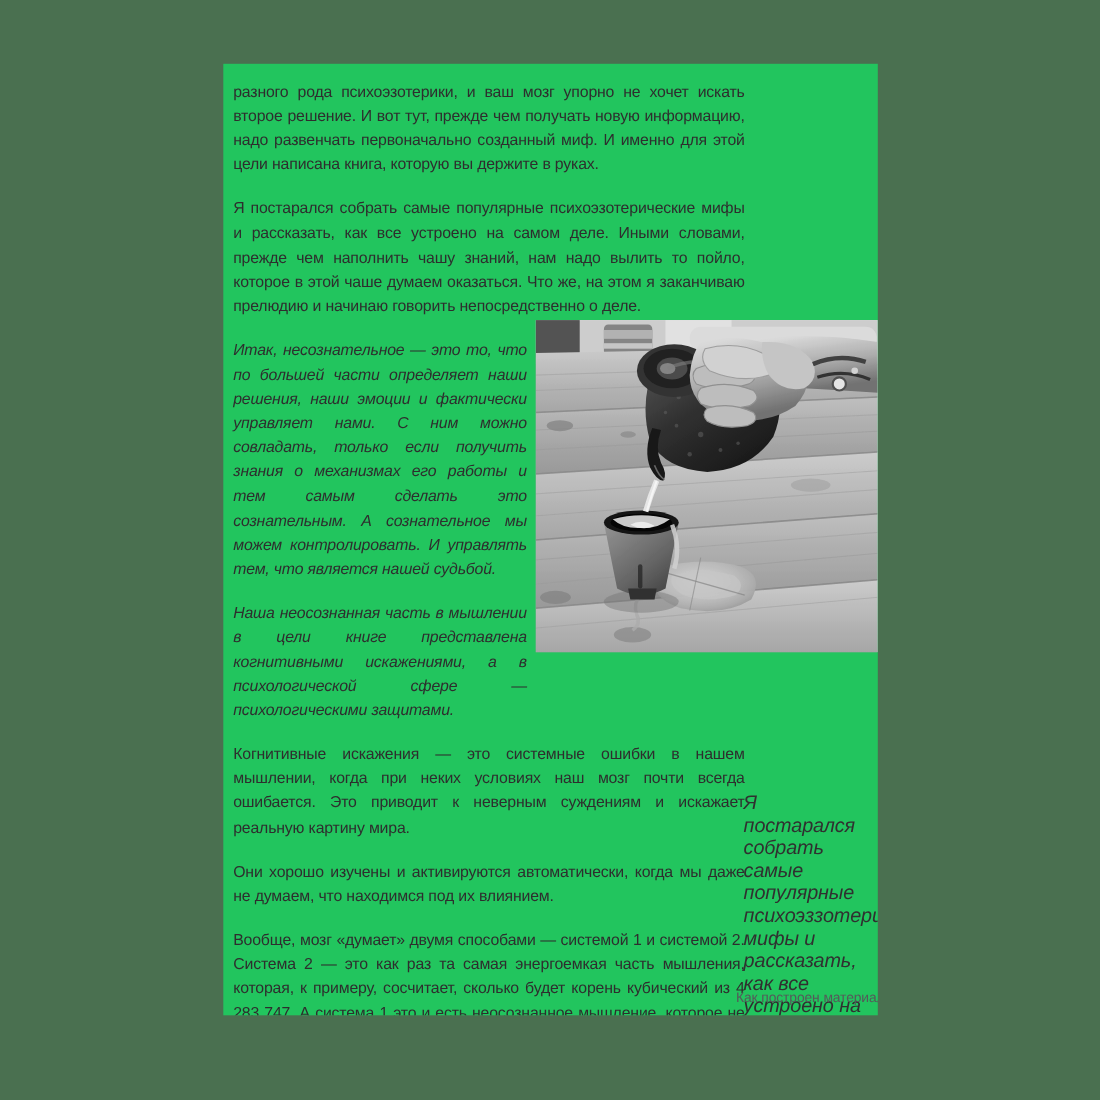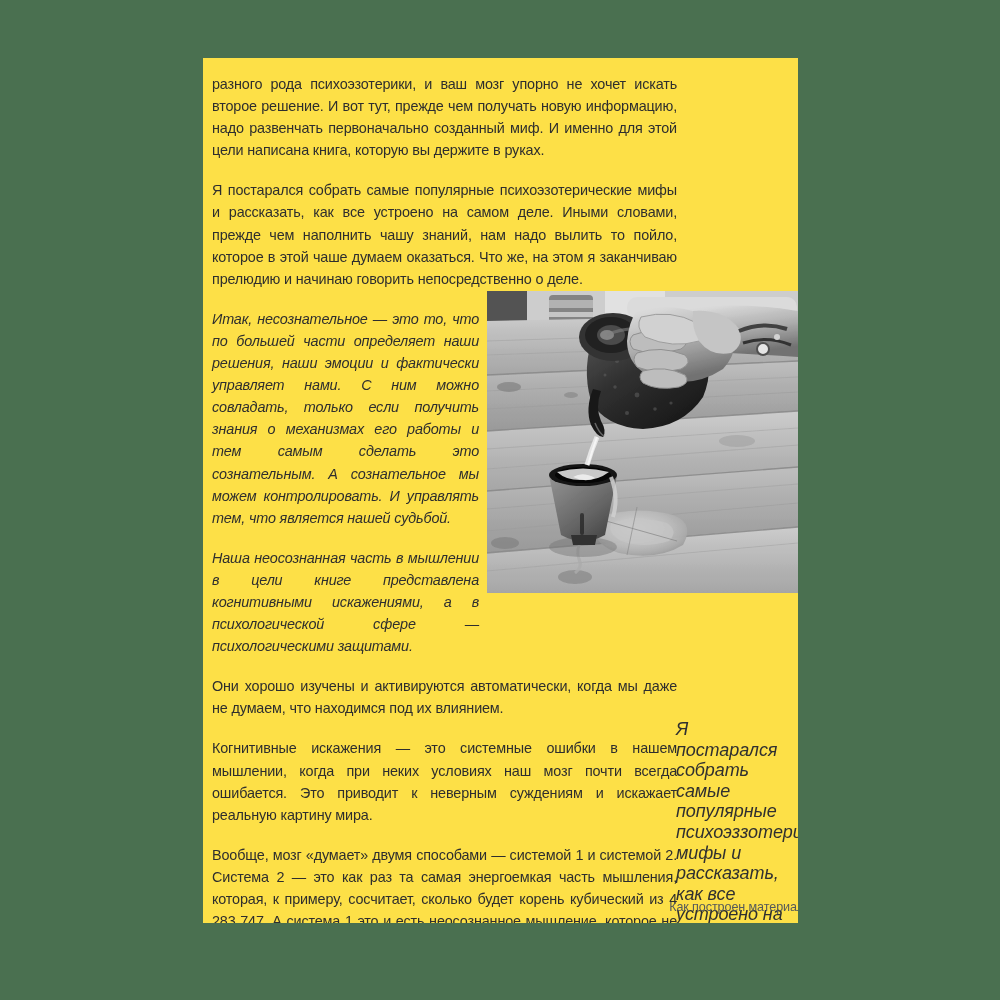--- a/index.html
+++ b/index.html
@@ -22,21 +22,21 @@
     background: #4a7050;
   }
 
   
   .page-sheet {
     position: absolute;
     left: 203px;
     top: 58px;
     width: 595px;
     height: 865px;
-    background: #fde047;
+    background: #22c55e;
     overflow: hidden;
   }
 
   
   .text-column {
     position: absolute;
     left: 9px;
     top: 15px;
     width: 465px;
   }
@@ -288,22 +288,22 @@
           <rect x="0" y="0" width="311" height="302" fill="#000000"></rect>
         </g>
       </svg>
     </div>
 
     <div class="text-column">
       <p class="para wide">разного рода психоэзотерики, и ваш мозг упорно не хочет искать второе решение. И вот тут, прежде чем получать новую информацию, надо развенчать первоначально созданный миф. И именно для этой цели написана книга, которую вы держите в руках.</p>
       <p class="para wide">Я постарался собрать самые популярные психоэзотерические мифы и рассказать, как все устроено на самом деле. Иными словами, прежде чем наполнить чашу знаний, нам надо вылить то пойло, которое в этой чаше думаем оказаться. Что же, на этом я заканчиваю прелюдию и начинаю говорить непосредственно о деле.</p>
       <p class="para narrow">Итак, несознательное — это то, что по большей части определяет наши решения, наши эмоции и фактически управляет нами. С ним можно совладать, только если получить знания о механизмах его работы и тем самым сделать это сознательным. А сознательное мы можем контролировать. И управлять тем, что является нашей судьбой.</p>
       <p class="para narrow">Наша неосознанная часть в мышлении в цели книге представлена когнитивными искажениями, а в психологической сфере — психологическими защитами.</p>
+      <p class="para wide">Когнитивные искажения — это системные ошибки в нашем мышлении, когда при неких условиях наш мозг почти всегда ошибается. Это приводит к неверным суждениям и искажает реальную картину мира.</p>
       <p class="para wide">Они хорошо изучены и активируются автоматически, когда мы даже не думаем, что находимся под их влиянием.</p>
-      <p class="para wide">Когнитивные искажения — это системные ошибки в нашем мышлении, когда при неких условиях наш мозг почти всегда ошибается. Это приводит к неверным суждениям и искажает реальную картину мира.</p>
       <p class="para wide">Вообще, мозг «думает» двумя способами — системой 1 и системой 2. Система 2 — это как раз та самая энергоемкая часть мышления, которая, к примеру, сосчитает, сколько будет корень кубический из 4 283 747. А система 1 это и есть неосознанное мышление, которое не думает, а знает, что 2 х 2 = 4, или выводит автомобиль из заноса на «автомате».</p>
     </div>
 
     <div class="margin-note">Я постарался собрать самые популярные психоэззотерические мифы и рассказать, как все устроено на самом деле.</div>
 
     <div class="footer">
       <div class="footer-title">Как построен материал этой книги</div>
       <div class="footer-pagenum">20</div>
     </div>
 

